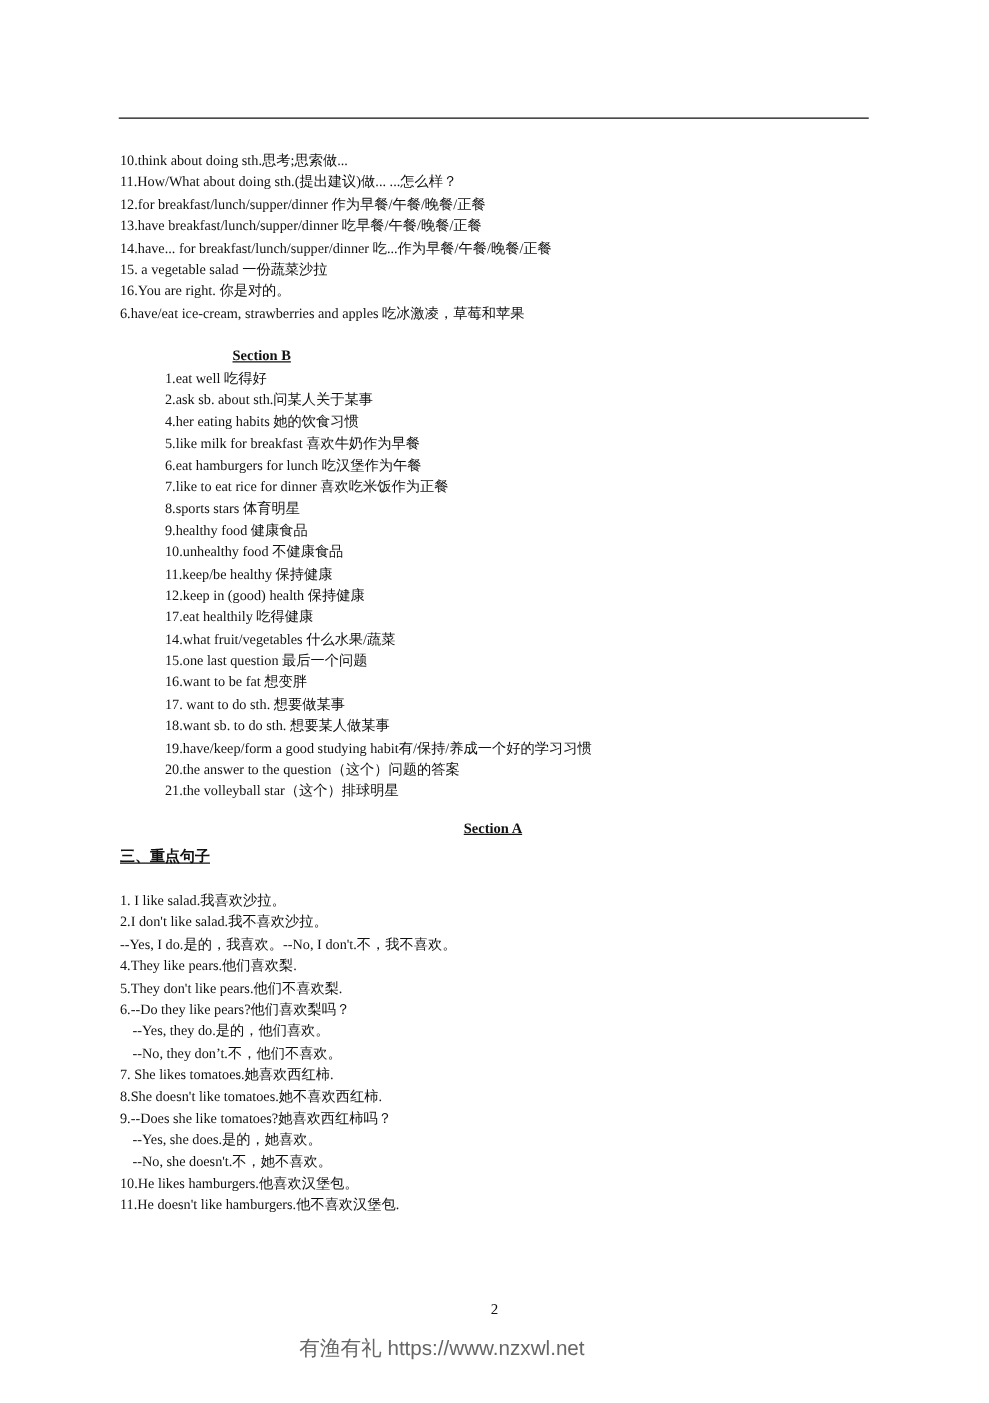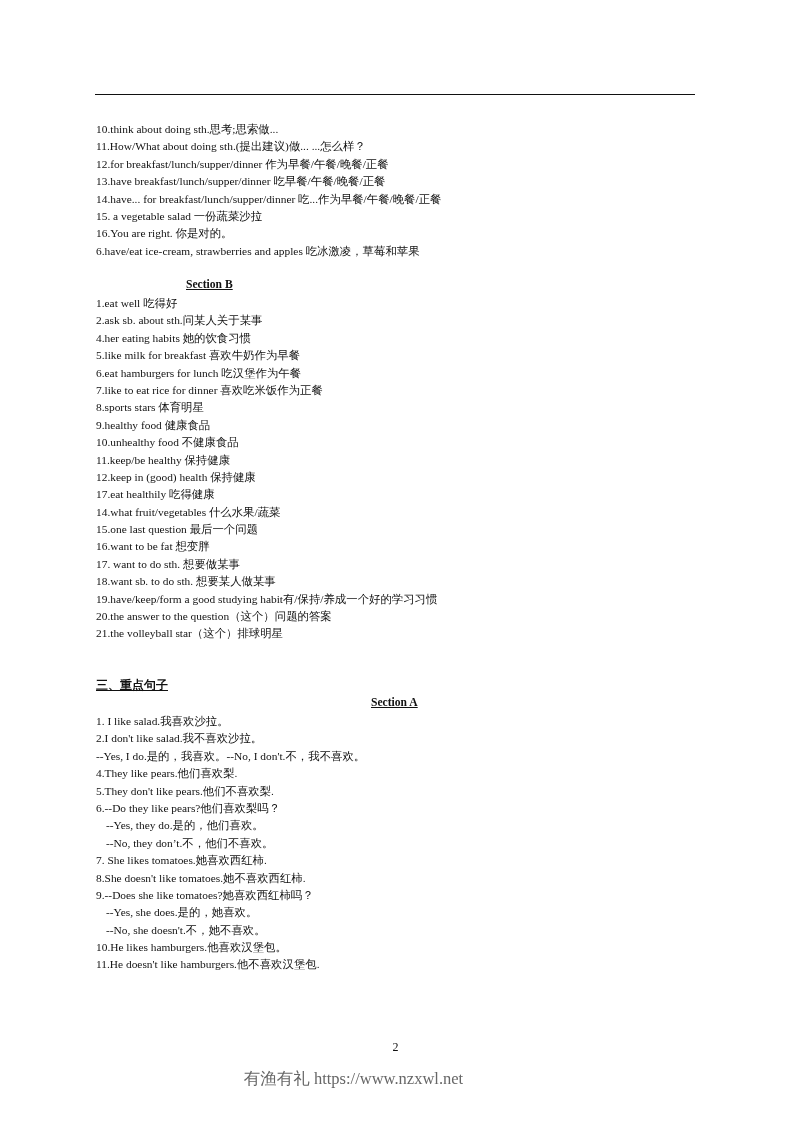--- a/index.html
+++ b/index.html
@@ -3,45 +3,45 @@
 <meta charset="utf-8">
 <style>
   html, body { margin:0; padding:0; background:#ffffff; }
   body { width:791px; height:1122px; position:relative; overflow:hidden;
          font-family:"Liberation Serif", "DejaVu Serif", serif; color:#111; }
   .rule { position:absolute; left:95px; top:94px; width:600px; height:0; border-top:1.3px solid #111; }
   .block { position:absolute; left:96px; font-size:11.4px; }
   .line { height:17.4px; line-height:17.4px; white-space:nowrap; }
   .indent { padding-left:10px; }
   .sec-b { position:absolute; left:186px; top:278px; font-size:11.6px; font-weight:bold; text-decoration:underline; }
-  .sec-a { position:absolute; left:371px; top:696px; font-size:11.6px; font-weight:bold; text-decoration:underline;text-align:center; }
+  .sec-a { position:absolute; left:371px; top:656px; font-size:11.6px; font-weight:bold; text-decoration:underline;text-align:center; }
   .heading3 { position:absolute; left:96px; top:677px; font-size:12px; font-weight:bold; text-decoration:underline;
               font-family:"DejaVu Sans", sans-serif; }
   .pagenum { position:absolute; left:0; width:791px; top:1040px; text-align:center; font-size:12px; }
   .watermark { position:absolute; left:0; width:707px; top:1068px; text-align:center; font-size:16.5px; color:#666;
-               font-family:Liberation Serif, serif; }
+               font-family:Liberation Sans, sans-serif; }
 </style>
 </head>
 <body>
 
 <div class="rule"></div>
 
 <div class="block" id="part1" style="top:121px;">
     <div class="line">10.think about doing sth.思考;思索做...</div>
     <div class="line">11.How/What about doing sth.(提出建议)做... ...怎么样？</div>
     <div class="line">12.for breakfast/lunch/supper/dinner 作为早餐/午餐/晚餐/正餐</div>
     <div class="line">13.have breakfast/lunch/supper/dinner 吃早餐/午餐/晚餐/正餐</div>
     <div class="line">14.have... for breakfast/lunch/supper/dinner 吃...作为早餐/午餐/晚餐/正餐</div>
     <div class="line">15. a vegetable salad 一份蔬菜沙拉</div>
     <div class="line">16.You are right.  你是对的。</div>
     <div class="line">6.have/eat ice-cream, strawberries and apples 吃冰激凌，草莓和苹果</div>
   </div>
 
 <div class="sec-b">Section B</div>
-<div class="block" id="secb" style="top:295px;">
+<div class="block" id="secb" style="top:295px;margin-left:36px;">
     <div class="line">1.eat well 吃得好</div>
     <div class="line">2.ask sb. about sth.问某人关于某事</div>
     <div class="line">4.her eating habits 她的饮食习惯</div>
     <div class="line">5.like milk for breakfast 喜欢牛奶作为早餐</div>
     <div class="line">6.eat hamburgers for lunch 吃汉堡作为午餐</div>
     <div class="line">7.like to eat rice for dinner 喜欢吃米饭作为正餐</div>
     <div class="line">8.sports stars 体育明星</div>
     <div class="line">9.healthy food 健康食品</div>
     <div class="line">10.unhealthy food 不健康食品</div>
     <div class="line">11.keep/be healthy 保持健康</div>

